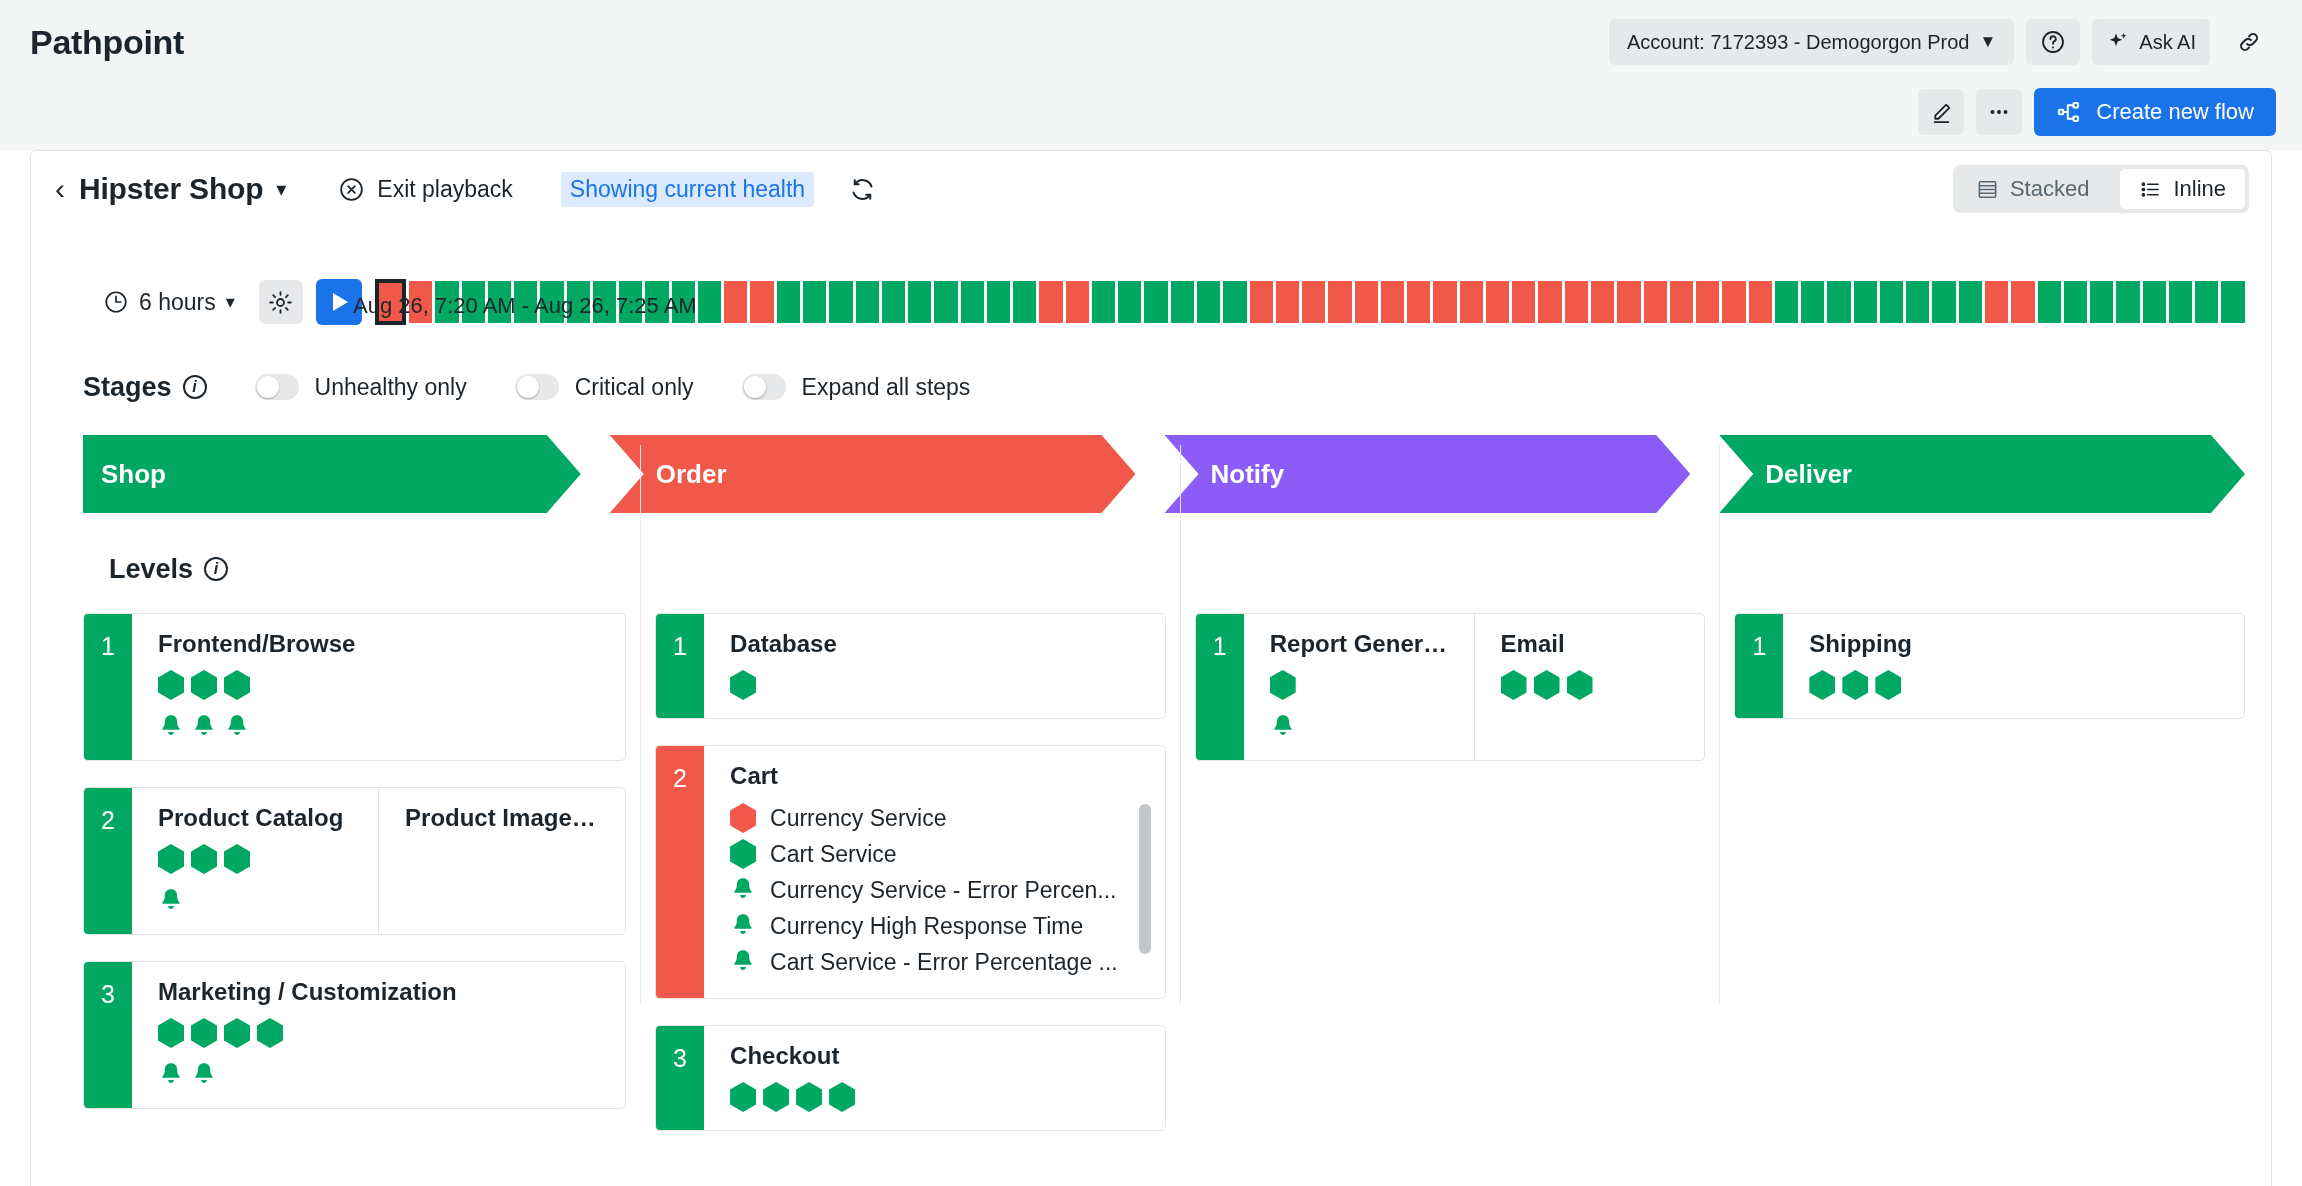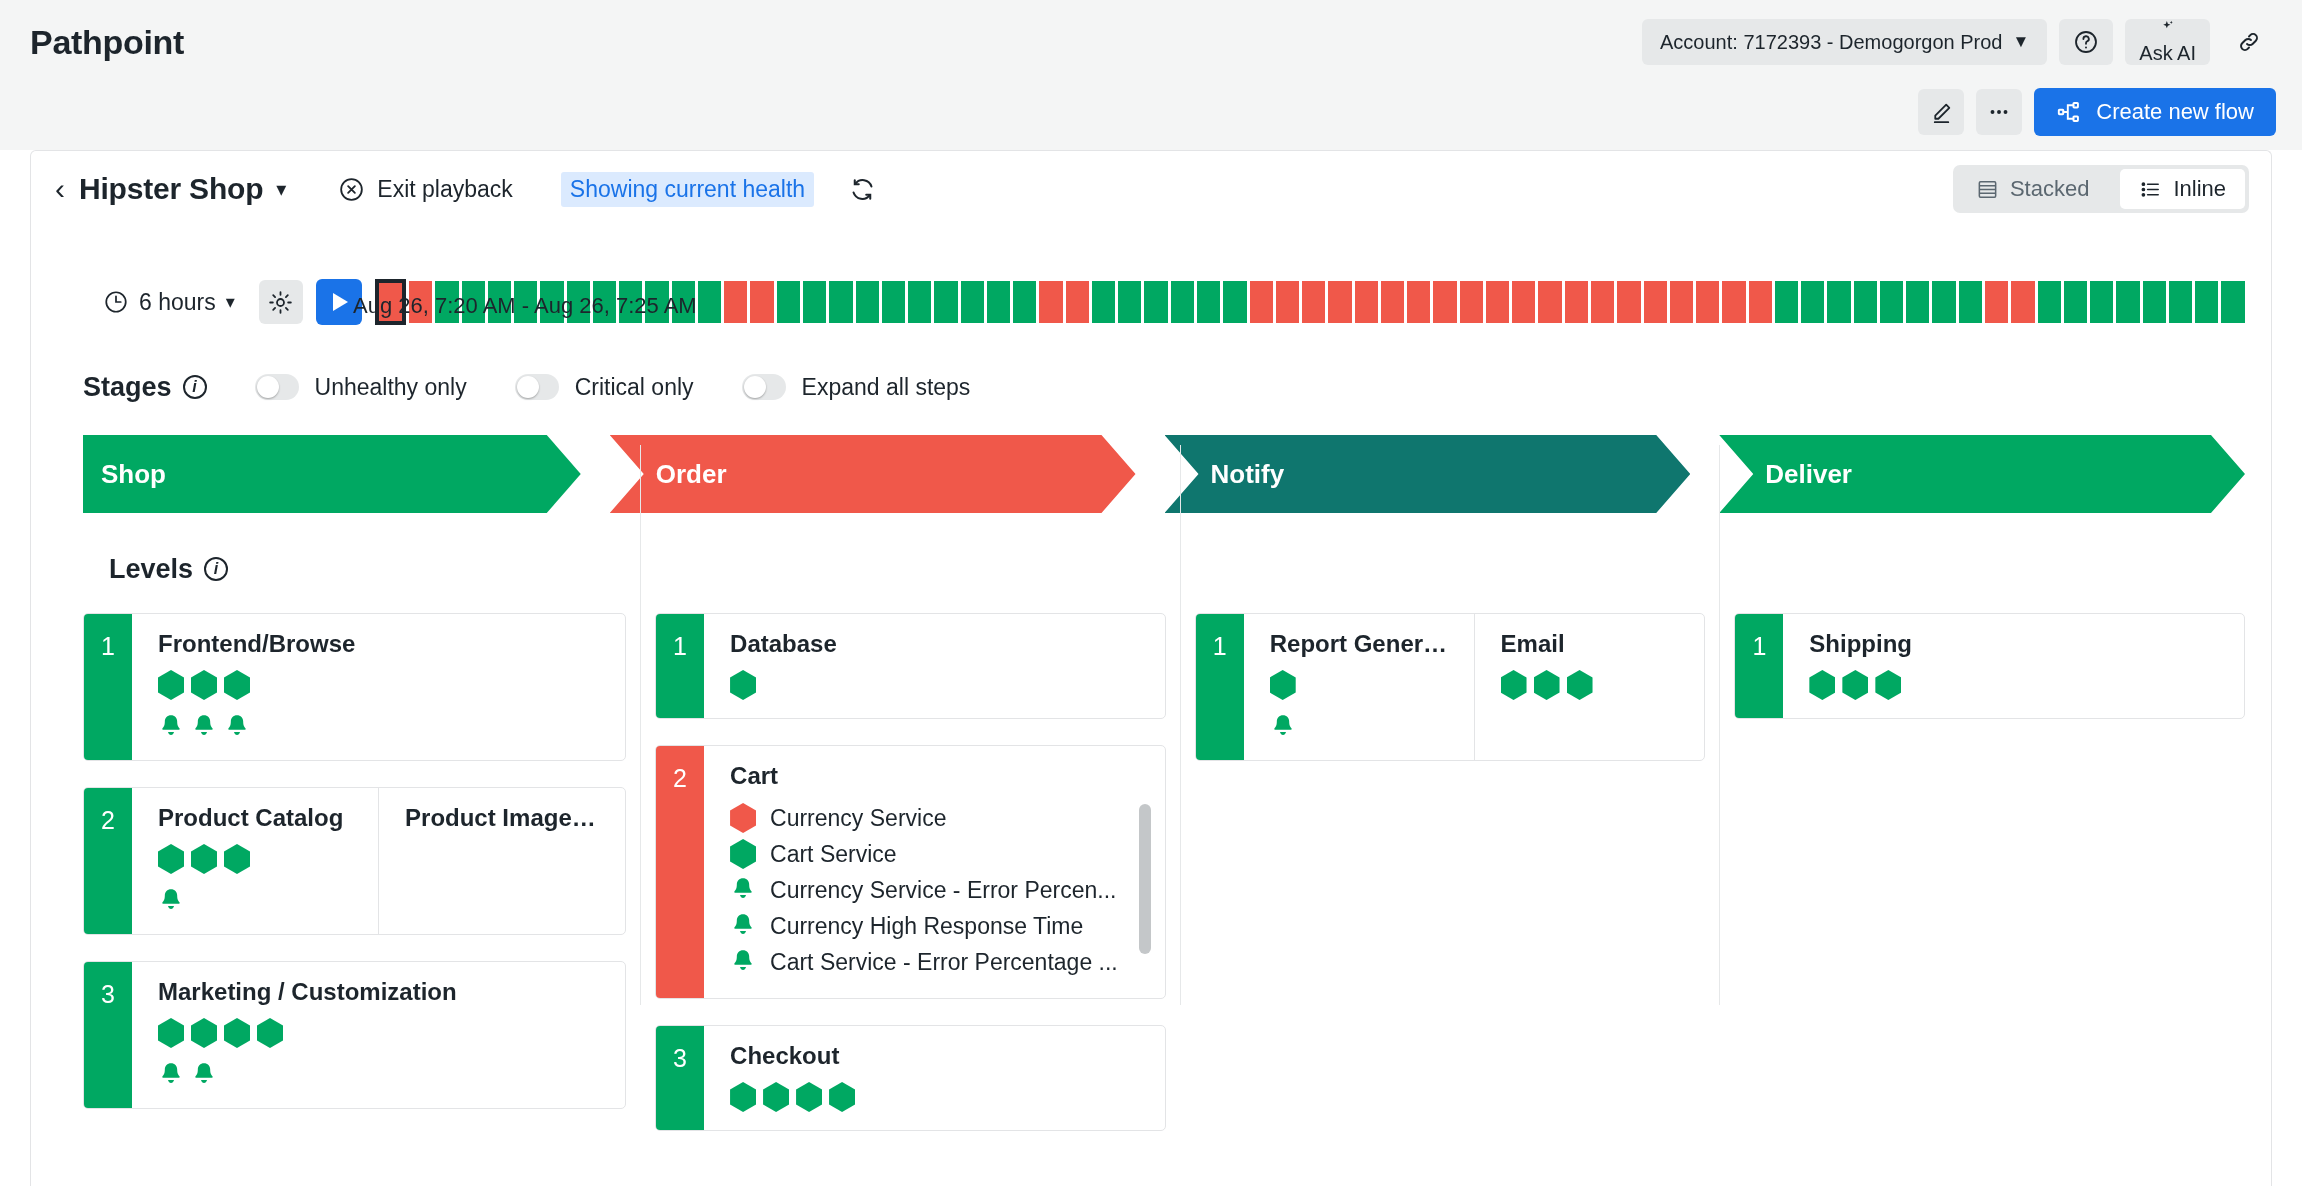--- a/index.html
+++ b/index.html
@@ -45,27 +45,25 @@
     color: #1d252c;
     cursor: pointer;
   }
   .icon-btn {
     background: #e6e8e9;
     border-radius: 6px;
     height: 46px;
     min-width: 46px;
     display: flex;
     align-items: center;
-    justify-content: center;
     gap: 9px;
     padding: 0 14px;
     font-size: 20px;
     cursor: pointer;
     color: #1d252c;
-    flex-direction: column;
   }
   .icon-btn.plain { background: transparent; }
 
   
   #tool-row {
     height: 66px;
     background: #f4f5f5;
     display: flex;
     align-items: center;
     justify-content: flex-end;
@@ -588,21 +586,21 @@
     </div>
   </div>
 
   <div id="stage-banner-row">
       <div class="stage-banner first" style="background: rgb(0, 168, 98);">
         <span class="st-label">Shop</span>
       </div>
       <div class="stage-banner mid" style="background: rgb(240, 88, 74);">
         <span class="st-label">Order</span>
       </div>
-      <div class="stage-banner mid" style="background: #0f766e;">
+      <div class="stage-banner mid" style="background: #8b5cf6;">
         <span class="st-label">Notify</span>
       </div>
       <div class="stage-banner mid" style="background: rgb(0, 168, 98);">
         <span class="st-label">Deliver</span>
       </div>
     </div>
 
   <div id="stages-row" class="section-label" style="margin-top:34px; margin-left:52px;">
     <span>Levels</span>
     <span class="info-circle">i</span>

